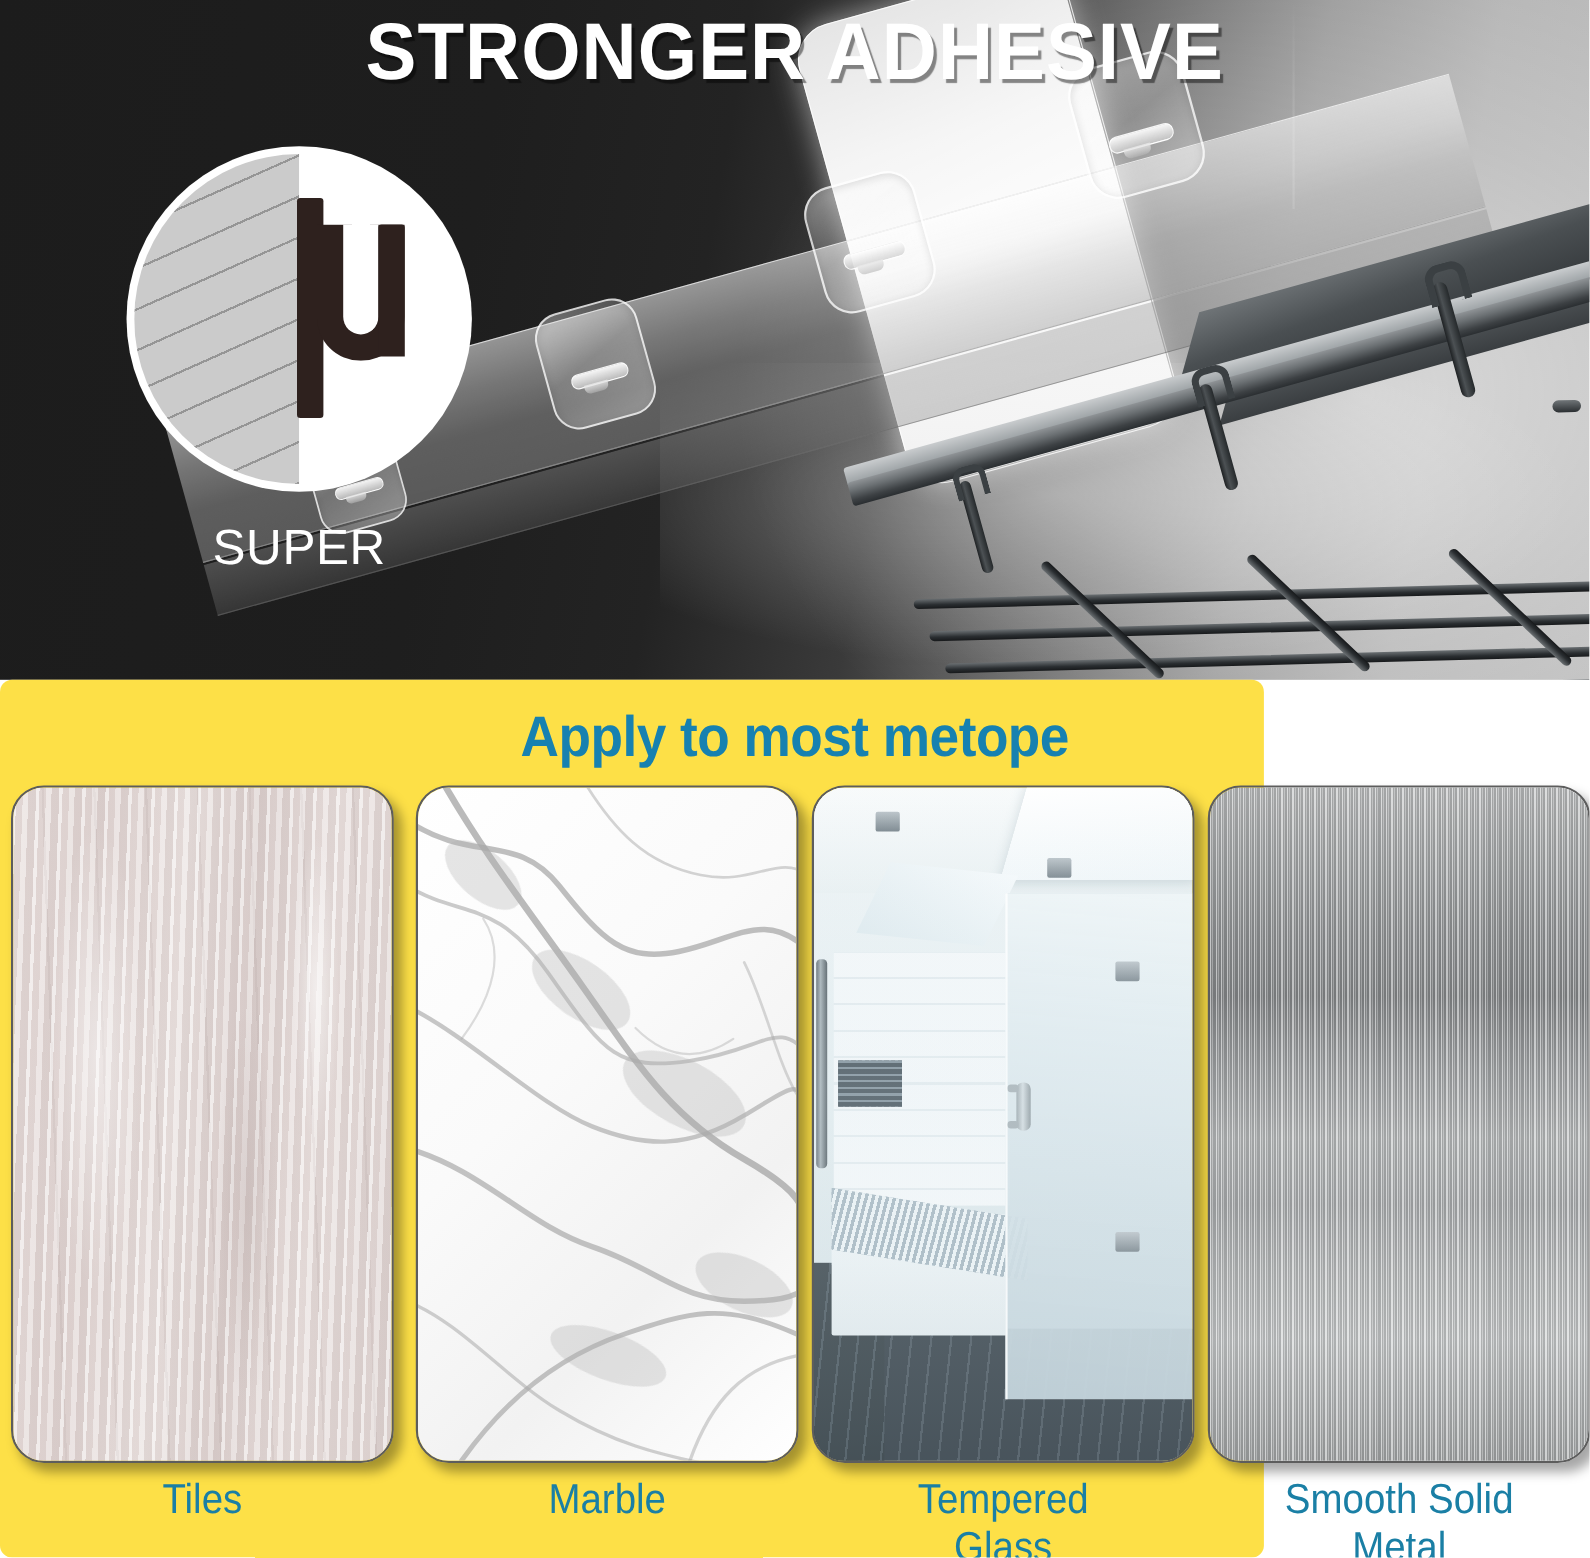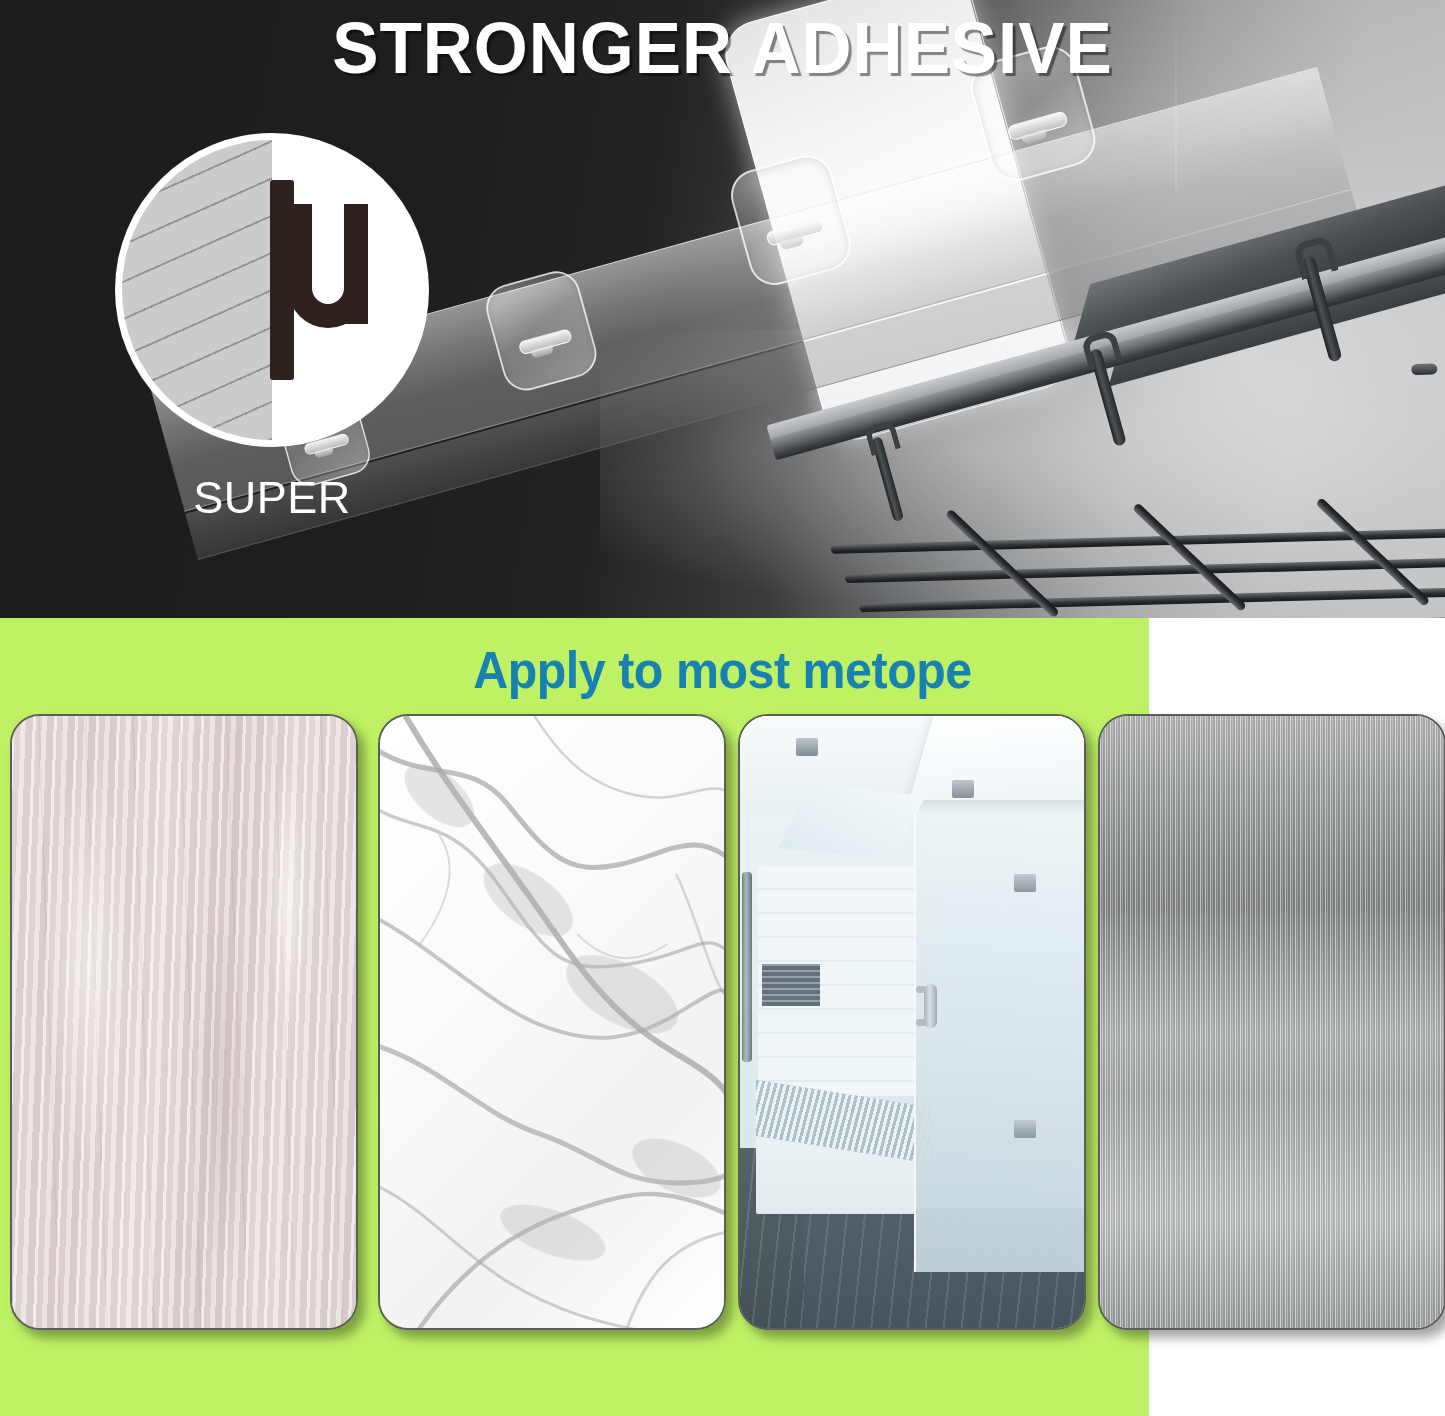--- a/index.html
+++ b/index.html
@@ -196,21 +196,21 @@
     position:absolute; left:0; top:6px; width:1445px; text-align:center;
     font-size:73px; font-weight:700; color:#ffffff;
     letter-spacing:1px;
     transform:scaleX(.95); transform-origin:center top;
     text-shadow:3px 3px 1px rgba(0,0,0,.45);
     font-stretch:condensed;
   }
 
   
   .lower{
-    position:absolute; left:0; top:618px; width:1149px; height:798px; background:#bef264;
+    position:absolute; left:0; top:618px; width:1149px; height:798px; background:#fde047;border-radius:11px;
   }
   .section-title{
     position:absolute; left:0; top:22px; width:1445px; text-align:center;
     font-size:52px; font-weight:700; color:#1781b0;
     letter-spacing:-.5px;
     transform:scaleX(.93); transform-origin:center top;
   }
 
   .cards{
     position:absolute; left:0; top:96px; width:1445px; height:700px;
@@ -491,13 +491,25 @@
         <div class="g-hinge" style="left:212px; top:64px;"></div>
         <div class="g-frost"></div>
       </div>
     </div>
 
     <div class="card c4">
       <div class="tex-metal"></div>
     </div>
   </div>
 
+  <div class="captions">
+    <div class="caption p1">Tiles</div>
+    <div class="caption p2">Marble</div>
+    <div class="caption p3">
+      <div>Tempered</div>
+      <div>Glass</div>
+    </div>
+    <div class="caption p4">
+      <div>Smooth Solid</div>
+      <div>Metal</div>
+    </div>
+  </div>
 </div>
 
 </body></html>

